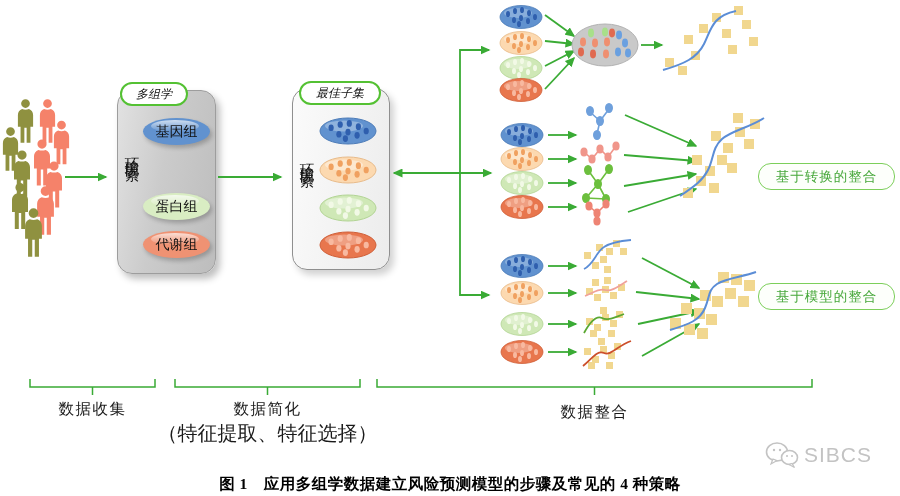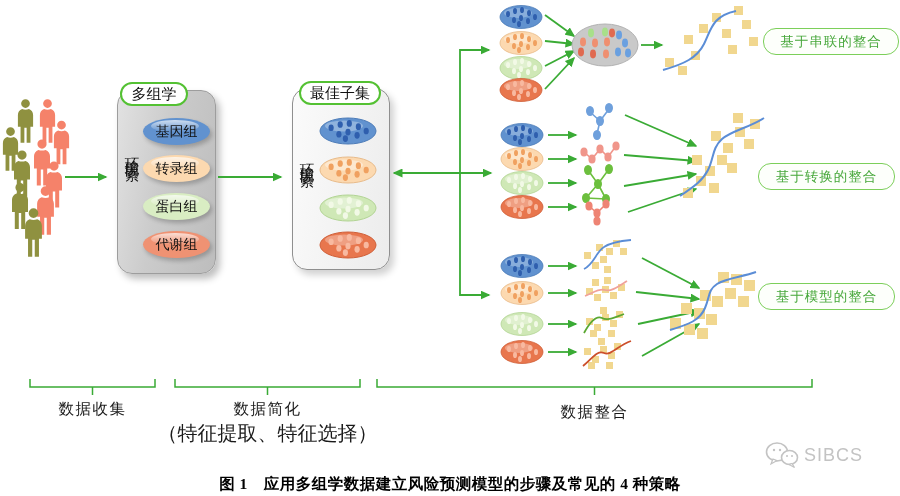--- a/index.html
+++ b/index.html
@@ -10,21 +10,21 @@
   #omics-box{left:117px;top:90px;width:97px;height:182px;
     background:linear-gradient(100deg,#e2e2e2 0%,#cbcbcb 45%,#bdbdbd 100%);
     border:1px solid #9d9d9d;box-shadow:4px 5px 7px rgba(0,0,0,.25);}
   #subset-box{left:292px;top:88px;width:96px;height:180px;
     background:linear-gradient(100deg,#fbfbfb,#ececec);
     border:1.5px solid #8f8f8f;box-shadow:4px 5px 7px rgba(0,0,0,.18);}
   svg#base{position:absolute;left:0;top:0;z-index:2;}
   
   .boxpill{position:absolute;z-index:4;background:#fff;border:2px solid #54c133;
     border-radius:12px;display:flex;align-items:center;justify-content:center;
-    font-size:15px;color:#111;}
+    font-size:12px;color:#111;font-style:italic;}
   
   .oval{position:absolute;z-index:3;border-radius:50%;display:flex;align-items:center;
     justify-content:center;font-size:14px;color:#111;box-shadow:2px 3px 4px rgba(0,0,0,.22);}
   .oval::before{content:"";position:absolute;left:12%;top:6%;width:72%;height:46%;
     border-radius:50%;background:linear-gradient(rgba(255,255,255,.7),rgba(255,255,255,0));}
   .oval span{position:relative;}
   .o-blue{background:#6192cf;}
   .o-peach{background:#fcd9b0;}
   .o-green{background:#d9edc3;}
   .o-salmon{background:#ef9273;}
@@ -36,21 +36,21 @@
     border-radius:13px;display:flex;align-items:center;justify-content:center;
     font-size:13.5px;color:#46a73a;letter-spacing:1px;}
   
   .stage{position:absolute;z-index:3;text-align:center;font-size:15.5px;color:#1a1a1a;
     letter-spacing:1.5px;}
   .stage-sub{position:absolute;z-index:3;text-align:center;font-size:20px;color:#1a1a1a;}
   #caption{position:absolute;z-index:3;left:0;top:474px;width:900px;text-align:center;
     font-size:15.5px;font-weight:bold;color:#000;letter-spacing:.5px;}
   #logo{position:absolute;z-index:3;left:765px;top:441px;display:flex;align-items:center;
     gap:5px;color:#c3c3c3;font-family:"Liberation Sans",sans-serif;
-    font-size:18px;letter-spacing:1px;}
+    font-size:21px;letter-spacing:1px;}
 </style>
 </head>
 <body>
 
 <div id="canvas">
 
   <div id="omics-box" class="bigbox"></div>
   <div id="subset-box" class="bigbox"></div>
 
   <svg id="base" width="900" height="496" viewBox="0 0 900 496">
@@ -350,38 +350,32 @@
     </g>
   </svg>
 
   <div class="boxpill" style="left:120px;top:82px;width:64px;height:20px;">
     <span>多组学</span>
   </div>
   <div class="vlabel" style="left:122px;top:146px;">环境因素</div>
   <div class="oval o-blue" style="left:143px;top:118px;width:67px;height:27px;">
       <span>基因组</span>
     </div>
-  <div class="oval o-peach" style="left:143px;top:155px;width:67px;height:27px;">
-      <span>转录组</span>
-    </div>
   <div class="oval o-green" style="left:143px;top:193px;width:67px;height:27px;">
       <span>蛋白组</span>
     </div>
   <div class="oval o-salmon" style="left:143px;top:231px;width:67px;height:27px;">
       <span>代谢组</span>
     </div>
 
   <div class="boxpill" style="left:299px;top:81px;width:78px;height:20px;align-items:center;">
     <span>最佳子集</span>
   </div>
   <div class="vlabel" style="left:297px;top:152px;">环境因素</div>
 
-  <div class="strategy-pill" style="left:763px;top:28px;width:134px;height:25px;">
-    <span>基于串联的整合</span>
-  </div>
   <div class="strategy-pill" style="left:758px;top:148px;width:135px;height:25px;margin-top:15px;">
     <span>基于转换的整合</span>
   </div>
   <div class="strategy-pill" style="left:758px;top:283px;width:135px;height:25px;">
     <span>基于模型的整合</span>
   </div>
 
   <div class="stage" style="left:187px;top:399px;width:161px;">数据简化</div>
   <div class="stage" style="left:32px;top:399px;width:121px;">数据收集</div>
   <div class="stage-sub" style="left:157px;top:420px;width:221px;">（特征提取、特征选择）</div>

